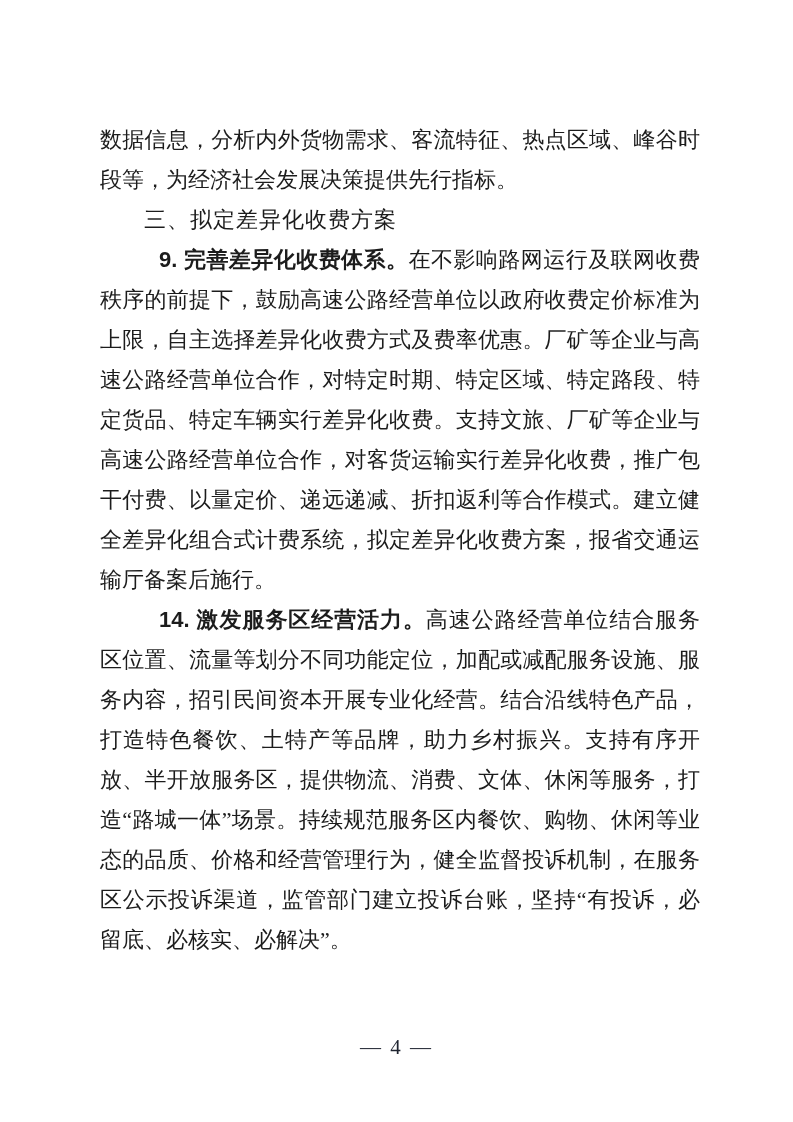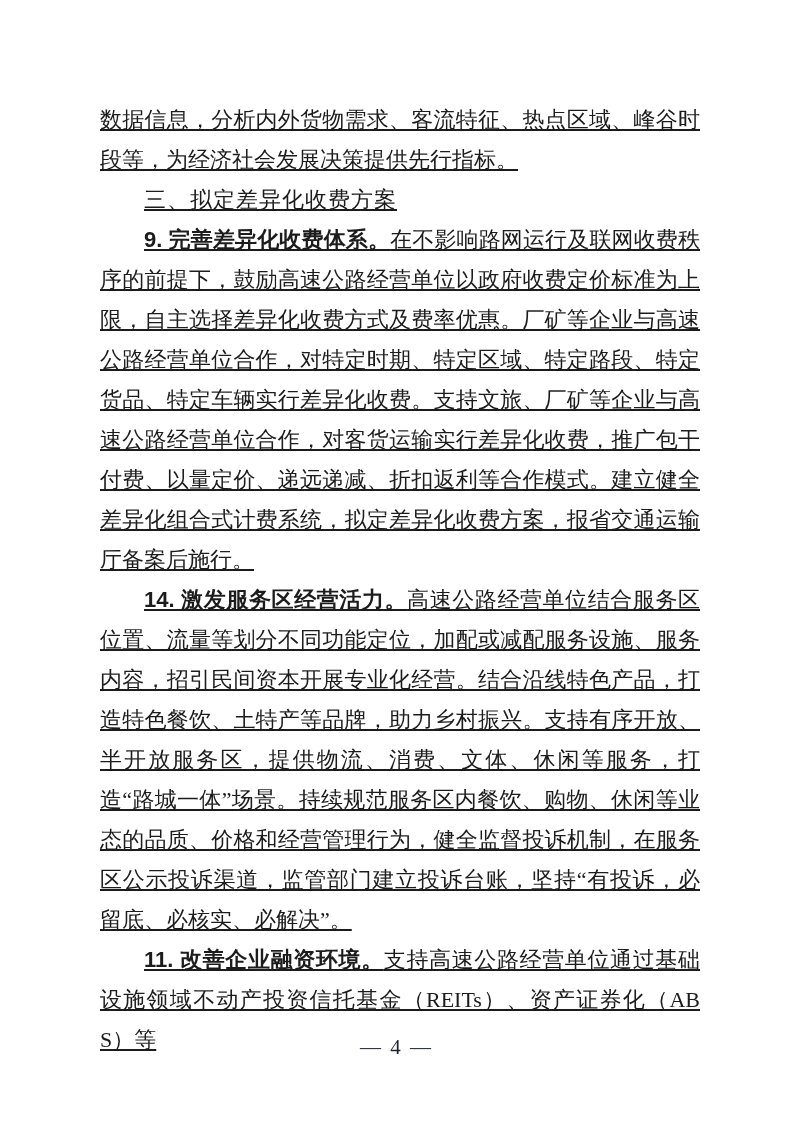--- a/index.html
+++ b/index.html
@@ -12,23 +12,22 @@
     width: 793px;
     height: 1122px;
     background: #ffffff;
     overflow: hidden;
     font-family: "Liberation Serif", "DejaVu Serif", serif;
     color: #1c1c1c;
   }
   .content {
     position: absolute;
     left: 100px;
-    top: 100px;
+    top: 120px;
     width: 600px;
-    text-decoration: underline;
   }
   .para {
     margin: 0;
     font-size: 22px;
     line-height: 40px;
     text-align: justify;
     text-align-last: left;
     word-break: break-all;
   }
   .indent {
@@ -36,20 +35,21 @@
   }
   .heading {
     text-indent: 44px;
     font-family: "Liberation Sans", "DejaVu Sans", sans-serif;
     font-weight: 400;
     letter-spacing: 1px;
   }
   .lead {
     font-family: "Liberation Sans", "DejaVu Sans", sans-serif;
     font-weight: 700;
+    margin-left: 15px;
   }
   .pagenum {
     position: absolute;
     top: 1035px;
     left: 0;
     width: 793px;
     text-align: center;
     font-size: 21px;
     color: #1f2430;
     letter-spacing: 2px;
@@ -62,18 +62,17 @@
   <div class="content">
 
     <p class="para">数据信息，分析内外货物需求、客流特征、热点区域、峰谷时段等，为经济社会发展决策提供先行指标。</p>
 
     <p class="para heading">三、拟定差异化收费方案</p>
 
     <p class="para indent"><span class="lead">9. 完善差异化收费体系。</span><span>在不影响路网运行及联网收费秩序的前提下，鼓励高速公路经营单位以政府收费定价标准为上限，自主选择差异化收费方式及费率优惠。厂矿等企业与高速公路经营单位合作，对特定时期、特定区域、特定路段、特定货品、特定车辆实行差异化收费。支持文旅、厂矿等企业与高速公路经营单位合作，对客货运输实行差异化收费，推广包干付费、以量定价、递远递减、折扣返利等合作模式。建立健全差异化组合式计费系统，拟定差异化收费方案，报省交通运输厅备案后施行。</span></p>
 
     <p class="para indent"><span class="lead">14. 激发服务区经营活力。</span><span>高速公路经营单位结合服务区位置、流量等划分不同功能定位，加配或减配服务设施、服务内容，招引民间资本开展专业化经营。结合沿线特色产品，打造特色餐饮、土特产等品牌，助力乡村振兴。支持有序开放、半开放服务区，提供物流、消费、文体、休闲等服务，打造“路城一体”场景。持续规范服务区内餐饮、购物、休闲等业态的品质、价格和经营管理行为，健全监督投诉机制，在服务区公示投诉渠道，监管部门建立投诉台账，坚持“有投诉，必留底、必核实、必解决”。</span></p>
 
-    <p class="para indent"><span class="lead">11. 改善企业融资环境。</span><span>支持高速公路经营单位通过基础设施领域不动产投资信托基金（REITs）、资产证券化（ABS）等</span></p>
 
   </div>
 
   <div class="pagenum">— 4 —</div>
 </div>
 
 </body></html>

